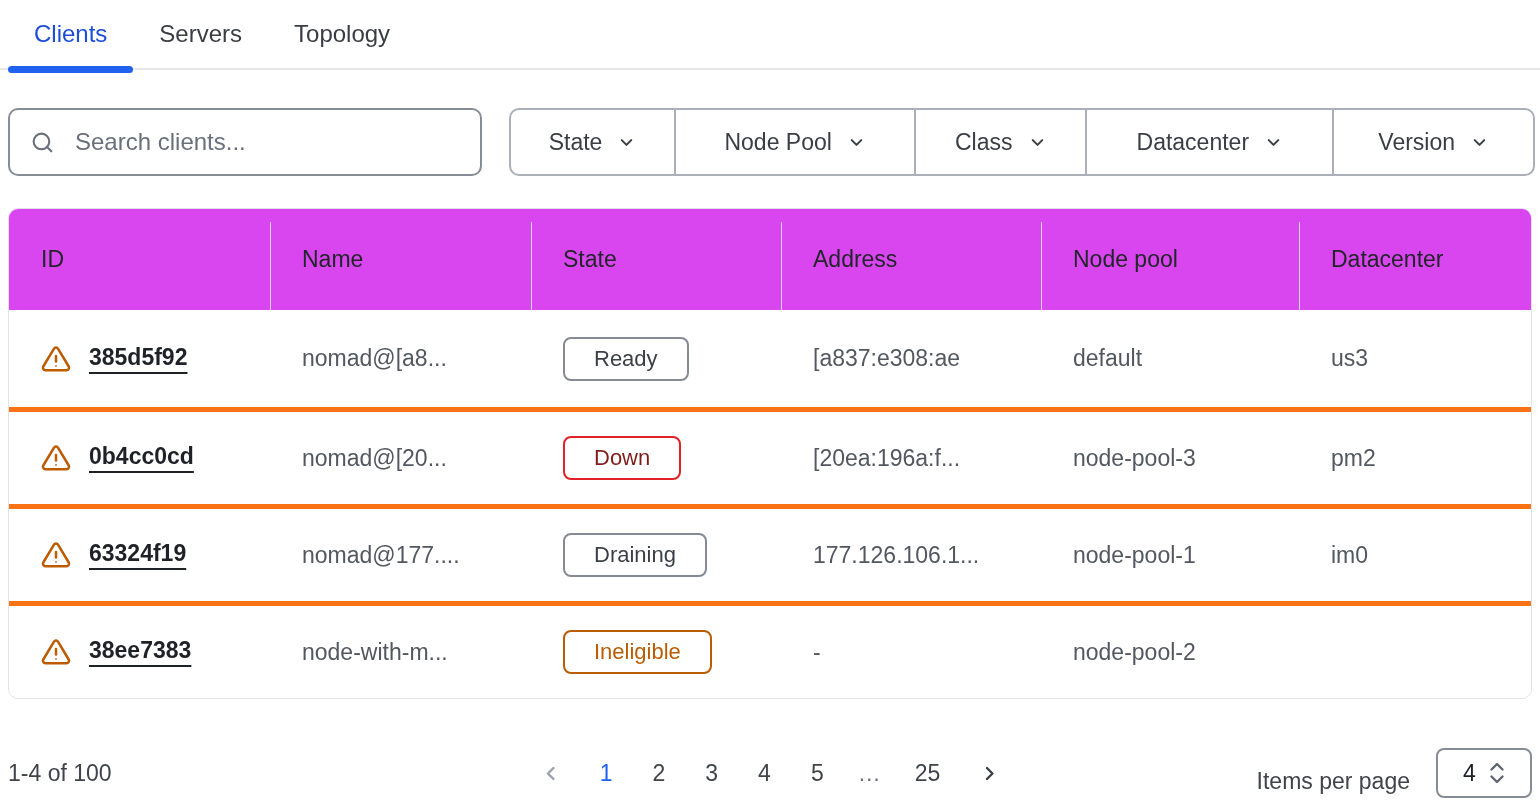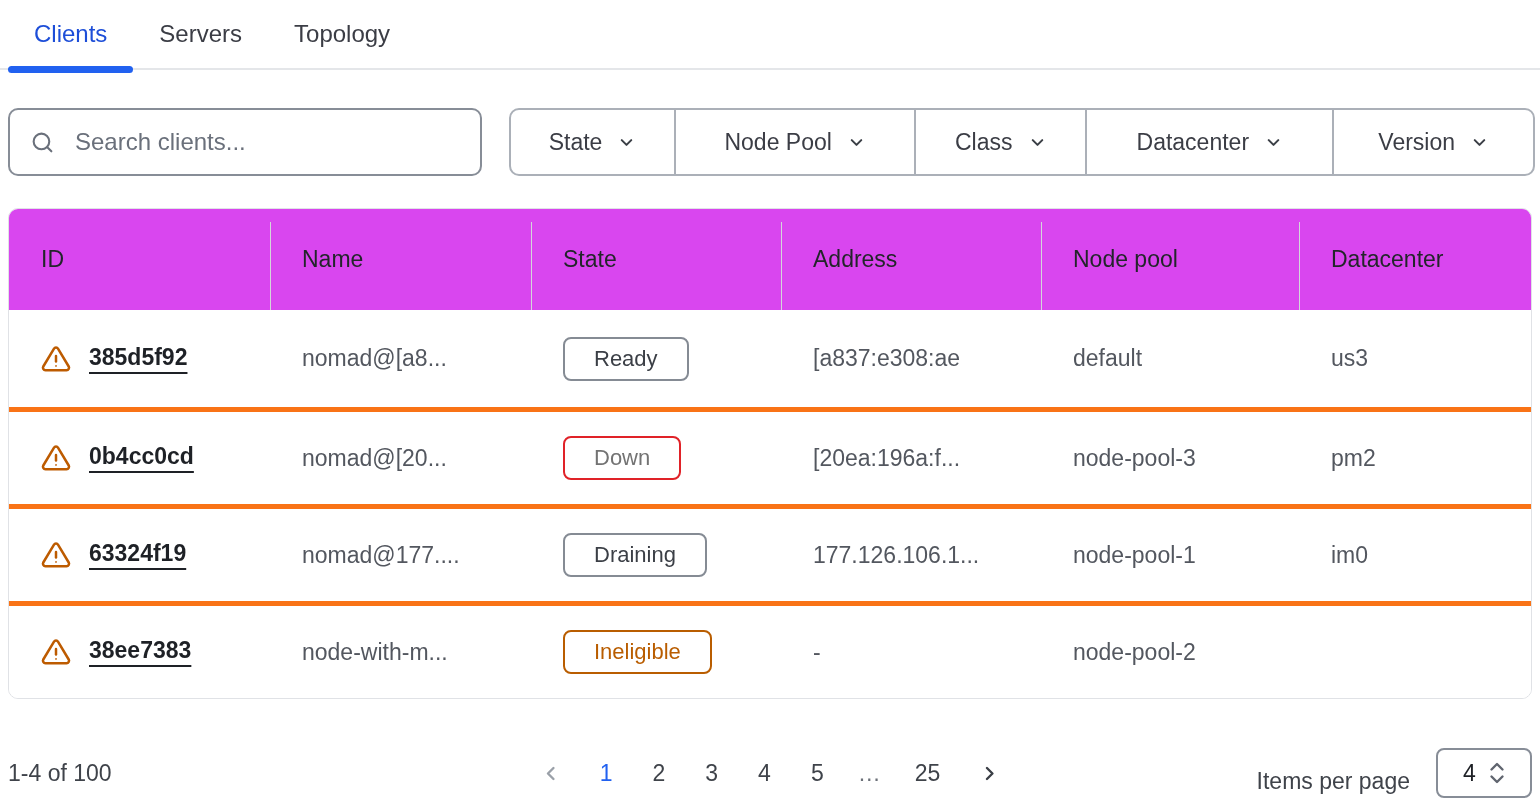--- a/index.html
+++ b/index.html
@@ -110,21 +110,21 @@
     text-underline-offset: 7px;
     text-decoration-thickness: 2px;
     cursor: pointer;
   }
   .badge {
     display: inline-block;
     padding: 7px 29px;
     border: 2px solid #858B94; border-radius: 8px;
     font-size: 22px; color: #3B3F46; background: #fff;
   }
-  .badge[data-variant="critical"] { border-color: #E02228; color: #737373; }
+  .badge[data-variant="critical"] { border-color: #E02228; color: #7f1d1d; }
   .badge[data-variant="warning"]  { border-color: #B95D00; color: #B95D00; }
 
   
   .pagination {
     position: relative;
     display: flex; align-items: center;
     margin: 42px 8px 0;
     height: 64px;
   }
   .range { font-size: 23px; color: #3F434A; }

